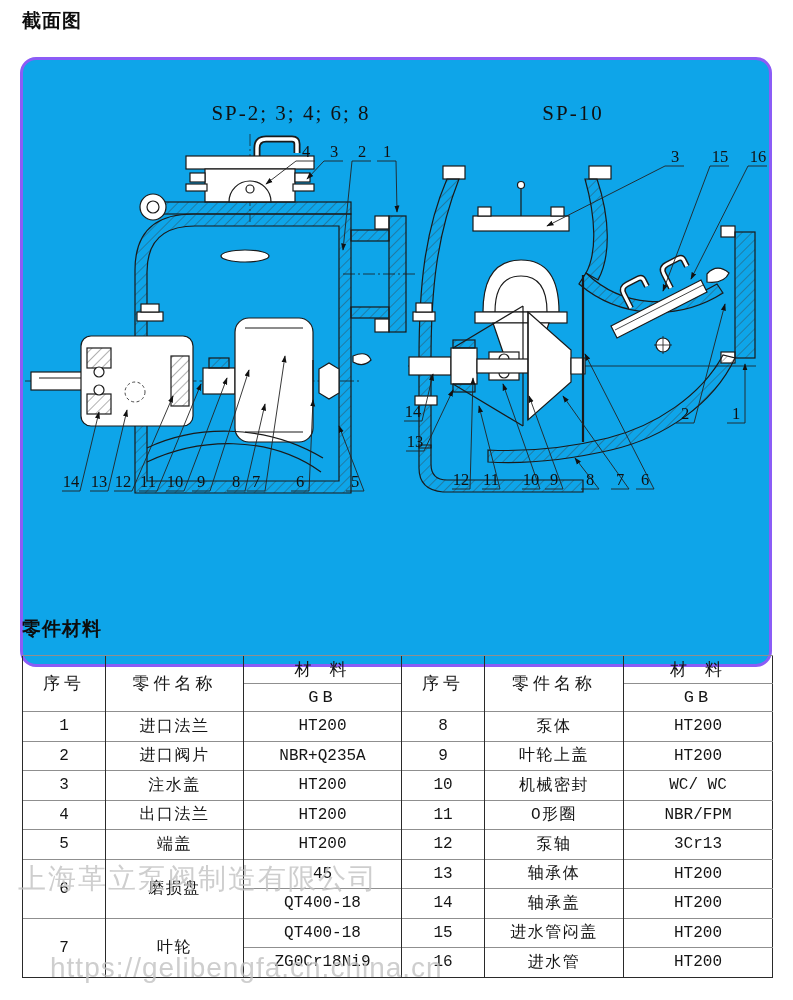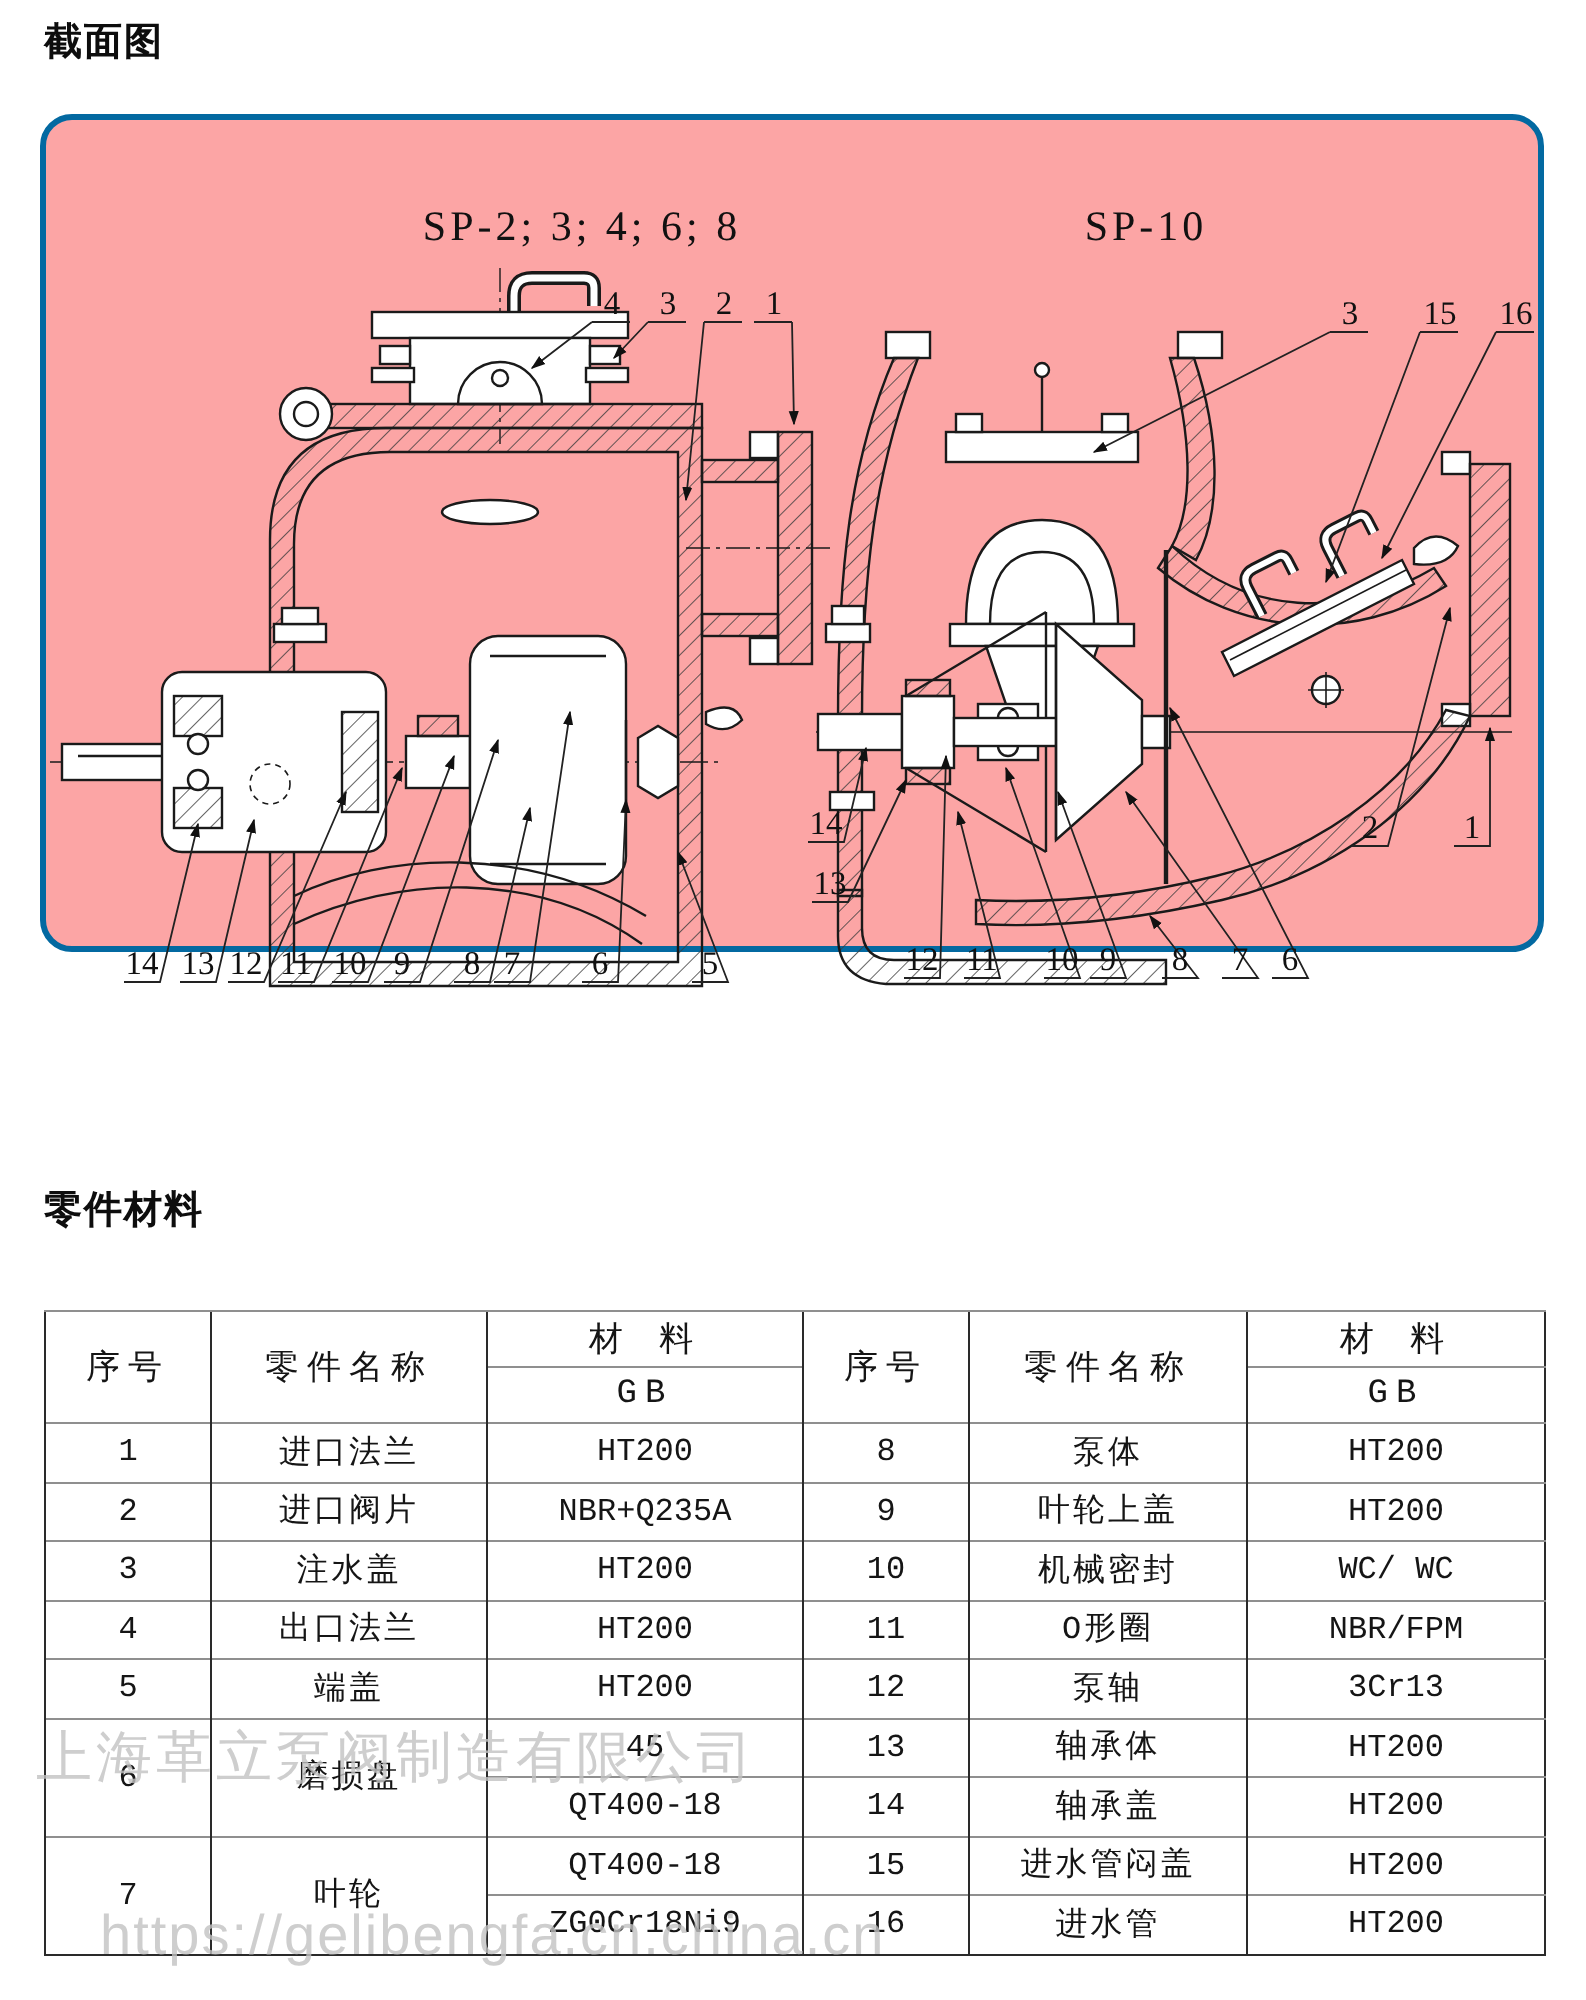--- a/index.html
+++ b/index.html
@@ -1,20 +1,20 @@
 <!DOCTYPE html>
 <html><head>
 <meta charset="utf-8">
 <style>
   html,body{margin:0;padding:0;background:#ffffff;}
   #page{position:relative;width:793px;height:1000px;background:#ffffff;overflow:hidden;
         font-family:"Liberation Sans",sans-serif;color:#111;padding-left:17px;}
   .sec-title{position:absolute;left:22px;font-weight:bold;font-size:19px;letter-spacing:1px;color:#0d0d0d;}
-  #diagram-box{position:absolute;left:20px;top:57px;width:752px;height:419px;box-sizing:border-box;
-               border:3px solid #0369a1;border-radius:16px;background:#fca5a5;}
+  #diagram-box{position:absolute;left:20px;top:57px;width:752px;height:610px;box-sizing:border-box;
+               border:3px solid #8b5cf6;border-radius:16px;background:#0ea5e9;}
   #diagram-box svg{position:absolute;left:0;top:0;width:746px;height:515px;}
   svg text{font-family:"Liberation Serif",serif;fill:#111;}
   .dwg-title{font-size:21px;letter-spacing:2px;}
   .plabel{font-size:16.5px;}
   
   #parts-table{position:absolute;left:22px;top:655px;width:750px;border-collapse:collapse;table-layout:fixed;
                font-family:Liberation Mono, monospace;}
   #parts-table td,#parts-table th{border-left:1.3px solid #2a2a2a;border-top:1.6px solid #8f8f8f;
                text-align:center;vertical-align:middle;padding:0;font-weight:normal;
                font-size:16px;color:#151515;}
@@ -243,21 +243,21 @@
         <text class="plabel" x="531" y="425" text-anchor="middle">9</text>
         <text class="plabel" x="567" y="425" text-anchor="middle">8</text>
         <text class="plabel" x="597" y="425" text-anchor="middle">7</text>
         <text class="plabel" x="622" y="425" text-anchor="middle">6</text>
         <text class="plabel" x="662" y="359" text-anchor="middle">2</text>
         <text class="plabel" x="713" y="359" text-anchor="middle">1</text>
       </g>
     </svg>
   </div>
 
-  <div class="sec-title" style="top:592px;">零件材料</div>
+  <div class="sec-title" style="top:616px;">零件材料</div>
 
   <table id="parts-table">
     <colgroup>
       <col style="width:83px">
         <col style="width:138px">
         <col style="width:158px">
       <col style="width:83px">
         <col style="width:139px">
         <col style="width:149px">
     </colgroup>

